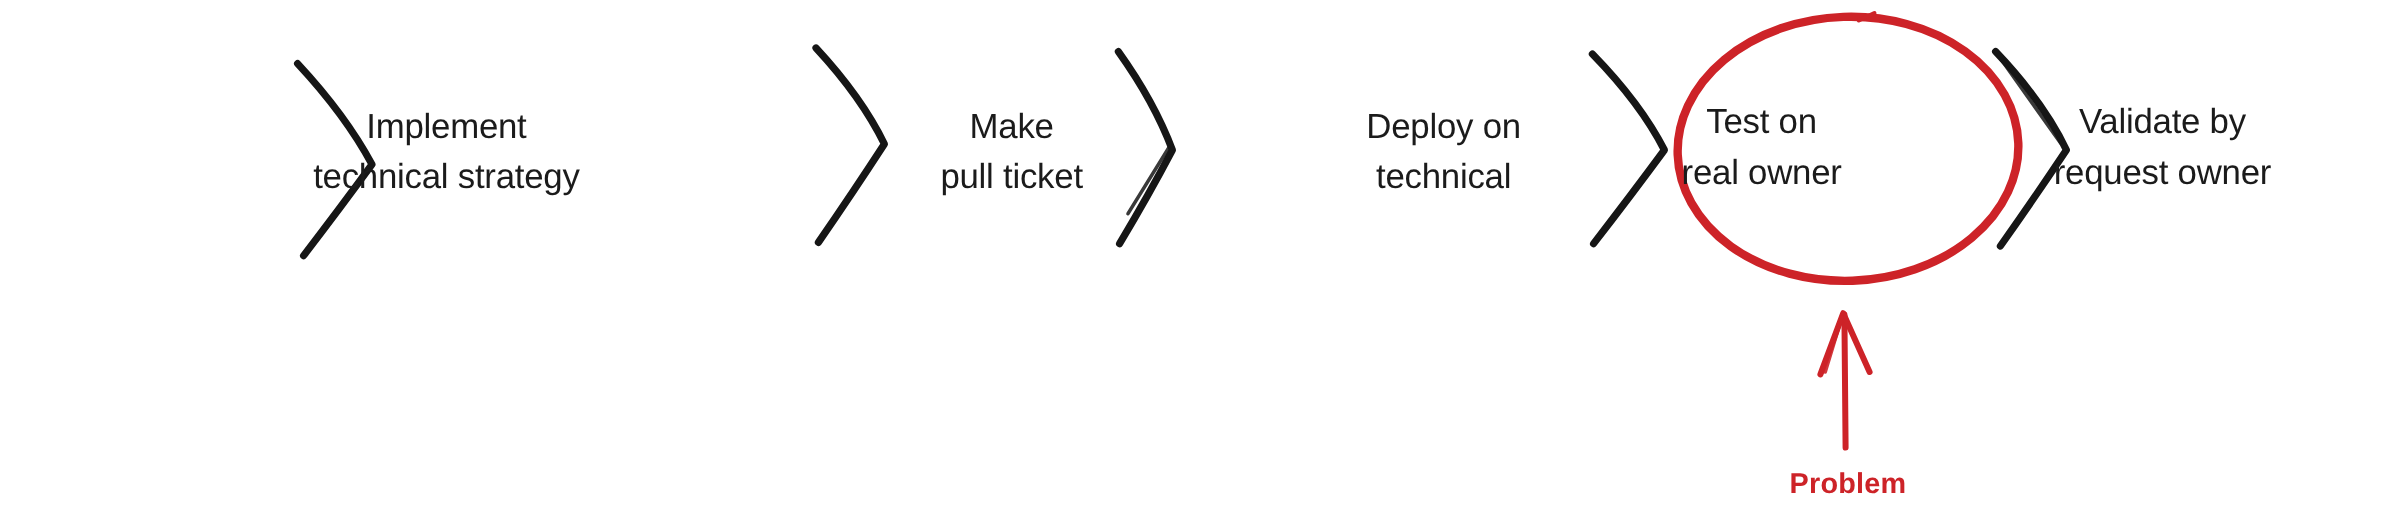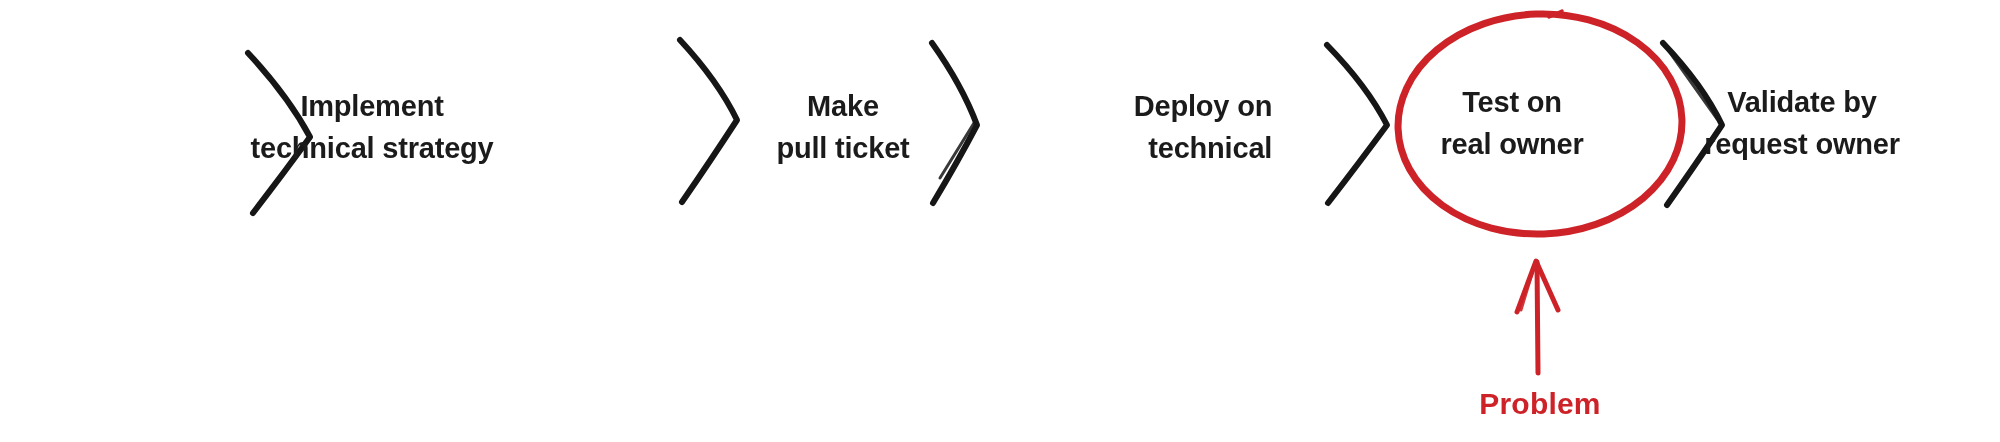--- a/index.html
+++ b/index.html
@@ -19,26 +19,26 @@
   .step {
     position: absolute;
     transform: translate(-50%, -50%);
     text-align: center;
     font-size: 29px;
     line-height: 42px;
     color: #1b1b1b;
     letter-spacing: -0.2px;
     white-space: nowrap;
   }
-  .step span { display: block; font-weight: bold; }
+  .step span { display: block; }
   .problem-label {
     position: absolute;
     transform: translate(-50%, -50%);
     color: #cd2328;
-    font-size: 30px;
+    font-size: 24px;
     font-weight: bold;
     letter-spacing: 0.2px;
     white-space: nowrap;
   }
 </style>
 </head>
 <body>
 
 <div class="canvas">
 
@@ -64,26 +64,26 @@
   <div class="step" style="left:372px; top:127px;">
     <span>Implement</span>
     <span>technical strategy</span>
   </div>
 
   <div class="step" style="left:843px; top:127px;">
     <span>Make</span>
     <span>pull ticket</span>
   </div>
 
-  <div class="step" style="left:1203px; top:127px;text-align:right;">
+  <div class="step" style="left:1203px; top:127px;">
     <span>Deploy on</span>
     <span>technical</span>
   </div>
 
-  <div class="step" style="left:1512px; top:123px;text-align:center;">
+  <div class="step" style="left:1468px; top:123px;text-align:center;">
     <span>Test on</span>
     <span>real owner</span>
   </div>
 
   <div class="step" style="left:1788px; top:123px;margin-left:14px;">
     <span>Validate by</span>
     <span>request owner</span>
   </div>
 
   <div class="problem-label" style="left:1540px; top:404px;">Problem</div>

